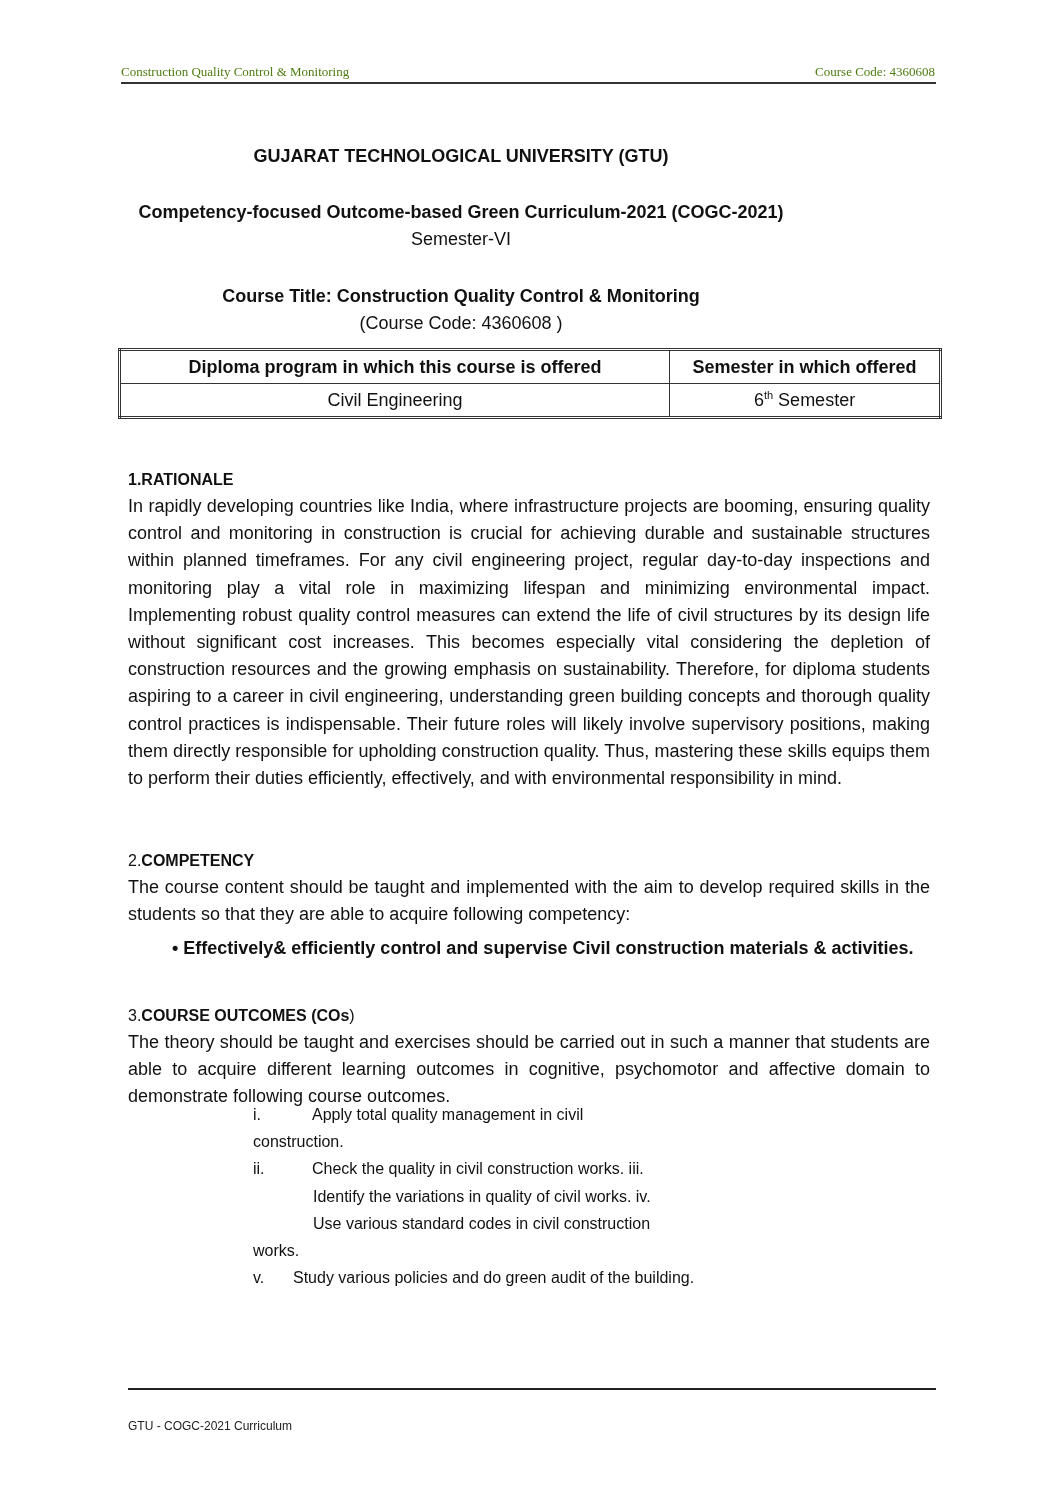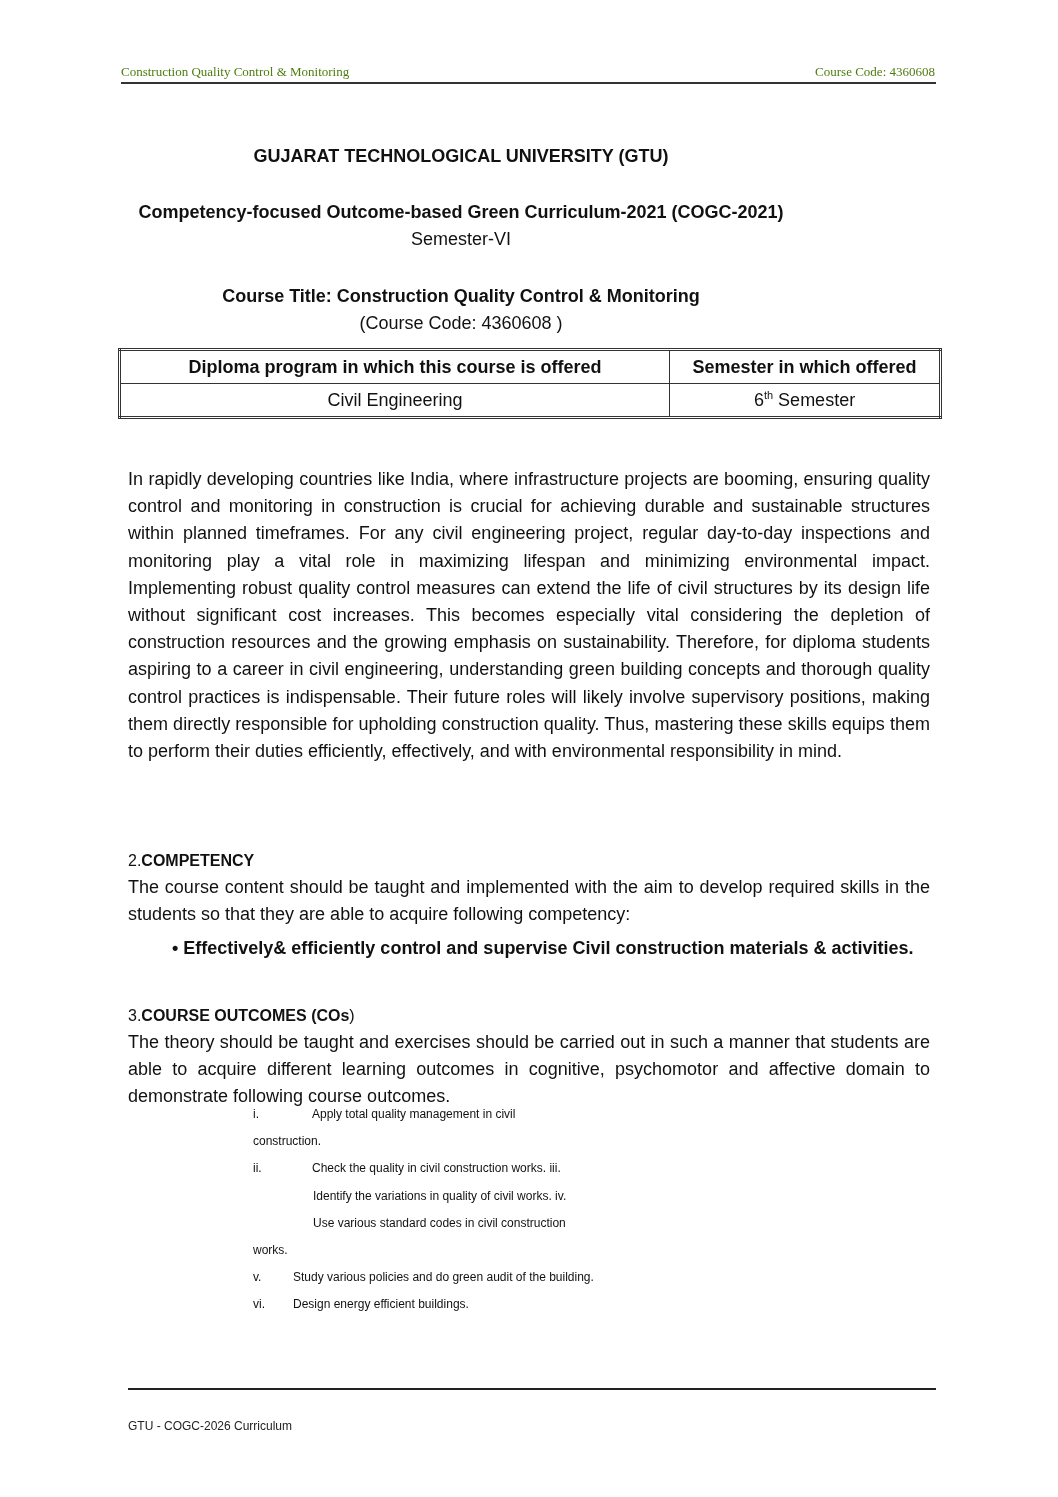--- a/index.html
+++ b/index.html
@@ -31,21 +31,21 @@
   }
   table.offer th { font-weight: bold; }
   sup { font-size: 11px; }
   .section { position: absolute; left: 128px; width: 802px; font-size: 18px; line-height: 27.2px; }
   .section h2 { font-size: 16px; margin: 0; line-height: 27px; }
   .section p { margin: 0; text-align: justify; }
   .s1 { top: 466px; }
   .s2 { top: 847px; }
   .s3 { top: 1002px; }
   .bullet { padding-left: 44px; font-weight: bold; }
-  .co-list { position: absolute; left: 253px; top: 1101px; font-size: 12px; line-height: 27.2px; width: 620px; }
+  .co-list { position: absolute; left: 253px; top: 1101px; font-size: 16px; line-height: 27.2px; width: 620px; }
   .co-list div { white-space: nowrap; }
   .gap1 { display: inline-block; width: 59px; }
   .gap2 { display: inline-block; width: 40px; }
   .indent { padding-left: 60px; }
   .footer-rule { position: absolute; left: 128px; top: 1388px; width: 808px; height: 2px; background: #222; }
   .footer { position: absolute; left: 128px; top: 1419px; font-size: 12px; color: #222; }
 </style>
 </head>
 <body>
 
@@ -68,20 +68,21 @@
     <th>Semester in which offered</th>
   </tr>
   <tr>
     <td>Civil Engineering</td>
     <td><span>6</span><sup>th</sup><span> Semester</span></td>
   </tr>
 </tbody>
   </table>
 
 <div class="section s1">
+  <h2>1.RATIONALE</h2>
   <p>In rapidly developing countries like India, where infrastructure projects are booming, ensuring quality control and monitoring in construction is crucial for achieving durable and sustainable structures within planned timeframes. For any civil engineering project, regular day-to-day inspections and monitoring play a vital role in maximizing lifespan and minimizing environmental impact. Implementing robust quality control measures can extend the life of civil structures by its design life without significant cost increases. This becomes especially vital considering the depletion of construction resources and the growing emphasis on sustainability. Therefore, for diploma students aspiring to a career in civil engineering, understanding green building concepts and thorough quality control practices is indispensable. Their future roles will likely involve supervisory positions, making them directly responsible for upholding construction quality. Thus, mastering these skills equips them to perform their duties efficiently, effectively, and with environmental responsibility in mind.</p>
 </div>
 
 <div class="section s2">
   <h2 style="font-weight:normal"><span>2.</span><b>COMPETENCY</b></h2>
   <p>The course content should be taught and implemented with the aim to develop required skills in the students so that they are able to acquire following competency:</p>
   <p class="bullet" style="margin-top:7px">• Effectively&amp; efficiently control and supervise Civil construction materials &amp; activities.</p>
 </div>
 
 <div class="section s3">
@@ -90,17 +91,16 @@
 </div>
 
 <div class="co-list">
   <div><span class="gap1">i.</span><span>Apply total quality management in civil</span></div>
   <div><span>construction.</span></div>
   <div><span class="gap1">ii.</span><span>Check the quality in civil construction works. iii.</span></div>
   <div class="indent"><span>Identify the variations in quality of civil works. iv.</span></div>
   <div class="indent"><span>Use various standard codes in civil construction</span></div>
   <div><span>works.</span></div>
   <div><span class="gap2">v.</span><span>Study various policies and do green audit of the building.</span></div>
-  <div><span class="gap2">vi.</span><span>Design energy efficient buildings.</span></div>
 </div>
 
 <div class="footer-rule"></div>
-<div class="footer">GTU - COGC-2026 Curriculum</div>
+<div class="footer">GTU - COGC-2021 Curriculum</div>
 
 </body></html>

